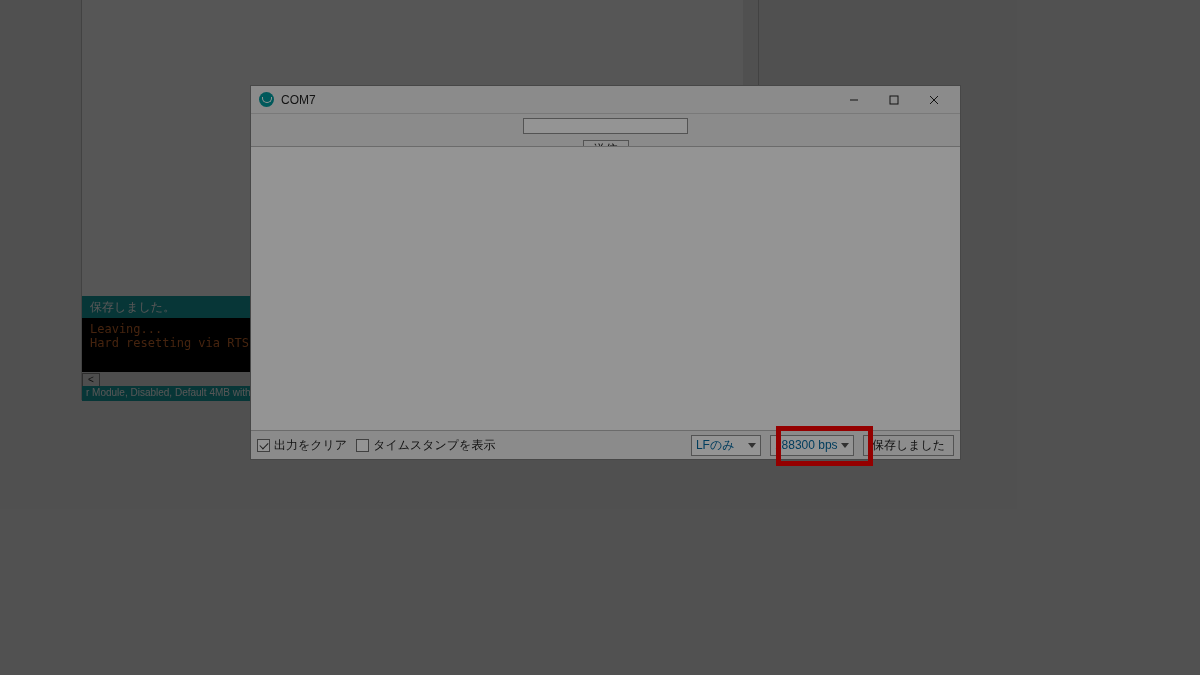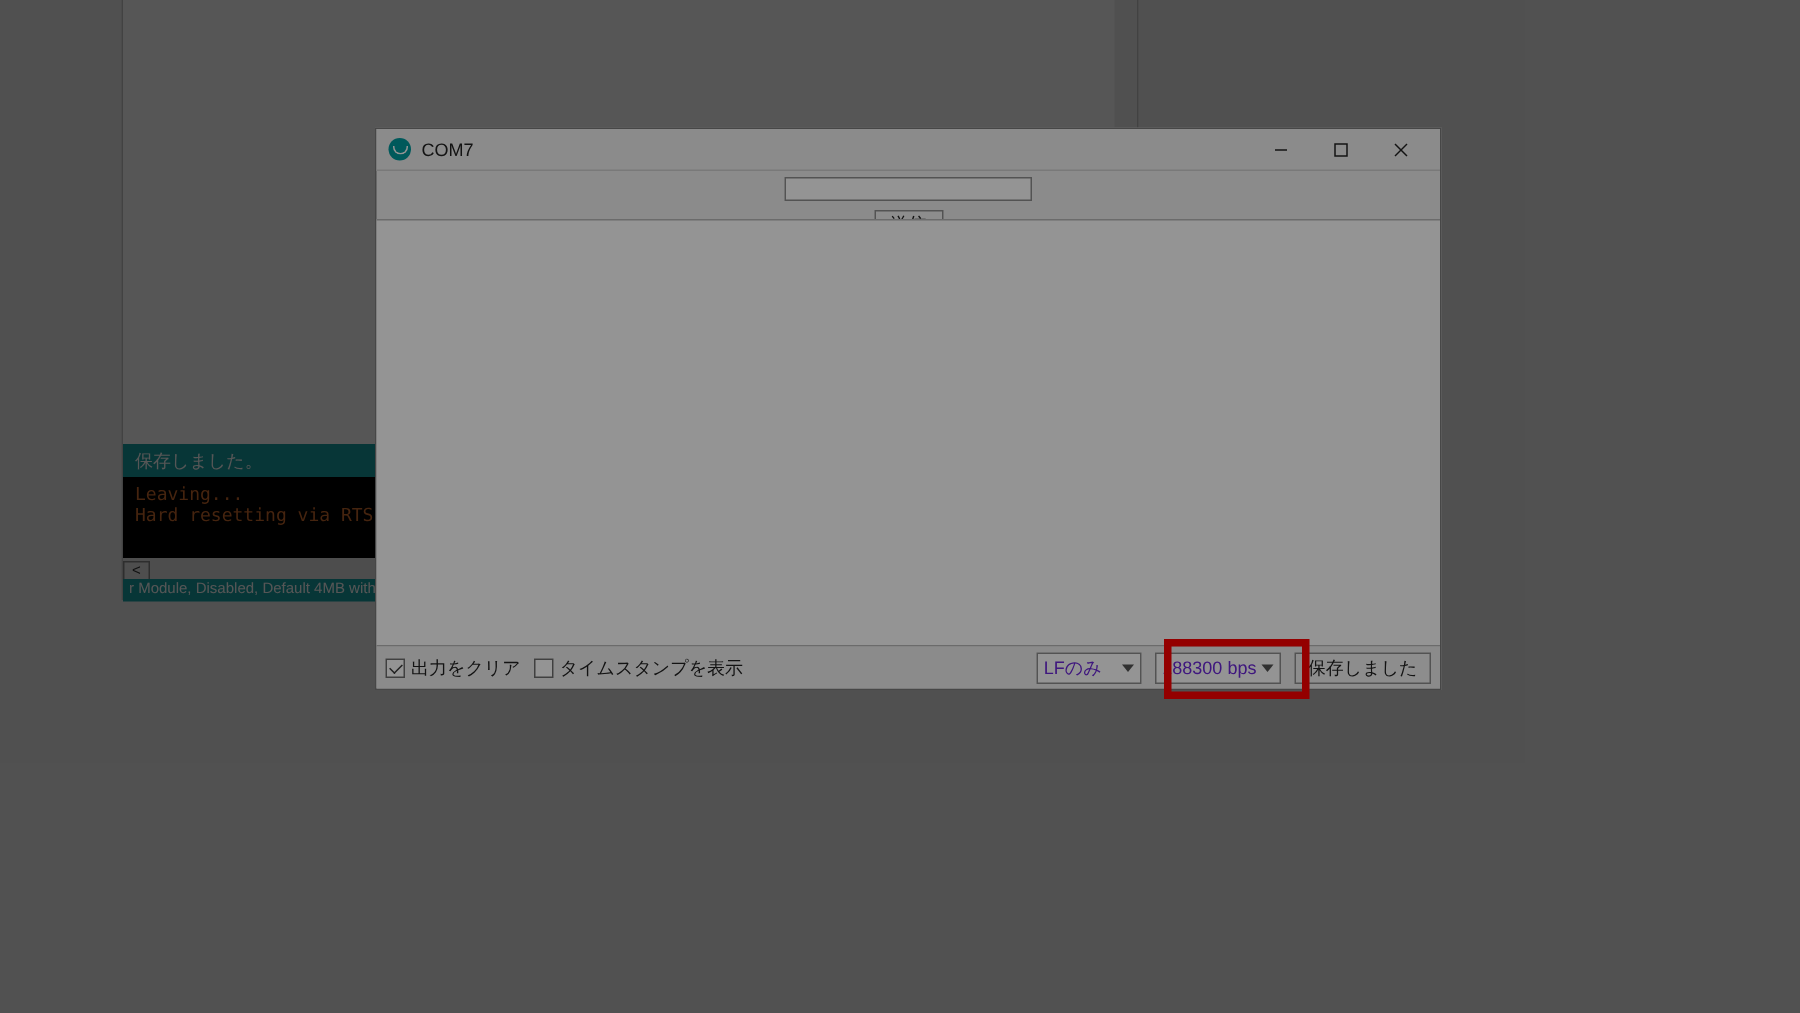--- a/index.html
+++ b/index.html
@@ -163,21 +163,21 @@
   }
   .chk-label{ display:inline-flex; align-items:center; }
   .bottombar .grow{ flex:1; }
   .combo{
     height:21px; min-width:78px;
     border:1px solid #8f8f8f;
     background:#fff;
     display:flex; align-items:center;
     padding:0 4px;
     font-size:12px;
-    color:#6d28d9;
+    color:#0369a1;
     position:relative;
   }
   .combo .caret{
     margin-left:auto;
     width:0;height:0;
     border-left:4px solid transparent;
     border-right:4px solid transparent;
     border-top:5px solid #555;
   }
   .baud-highlight{

